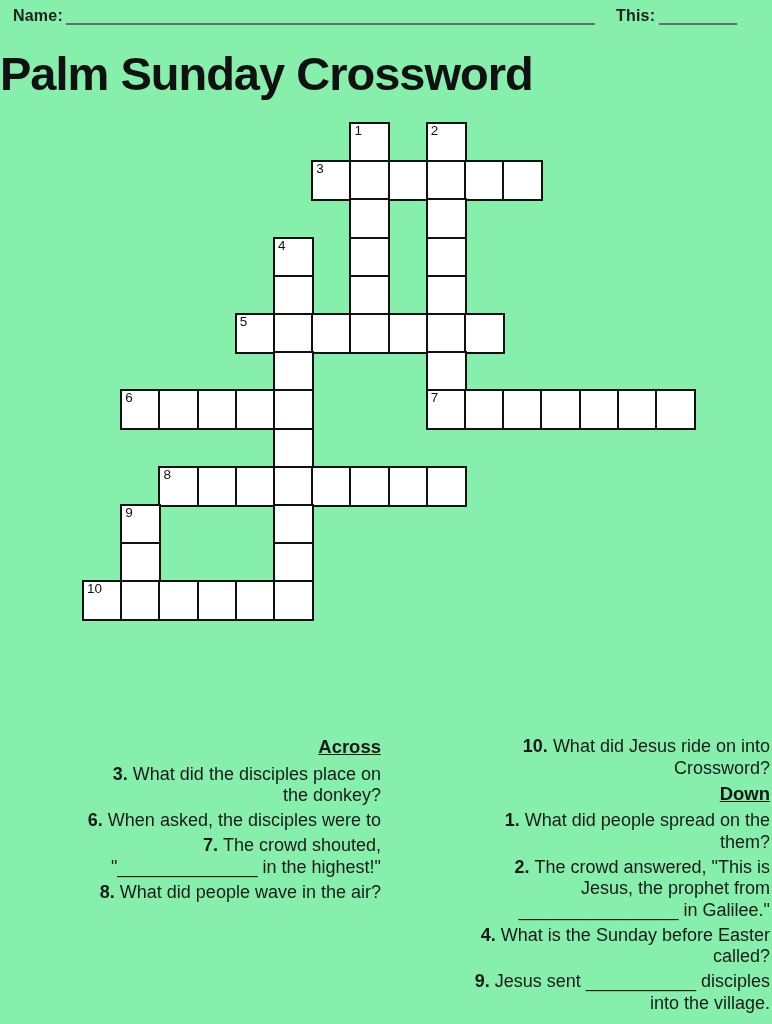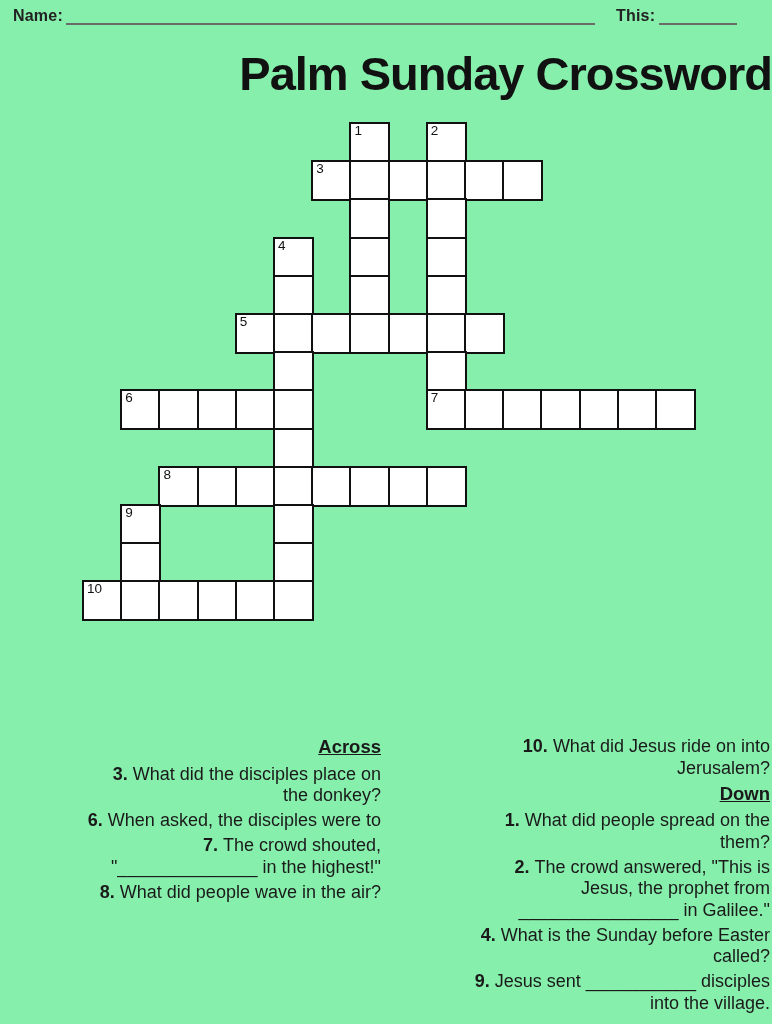--- a/index.html
+++ b/index.html
@@ -32,21 +32,21 @@
   }
   .name-line { left: 66px;  width: 529px; }
   .date-line { left: 659px; width: 78px; }
 
   
   .title {
     position: absolute;
     top: 46px;
     left: 0;
     width: 100%;
-    text-align: right;
+    text-align: left;
     font-size: 47px;
     font-weight: bold;
     letter-spacing: -1px;
     color: #111111;
   }
 
   
   .grid {
     position: absolute;
     left: 82px;
@@ -194,21 +194,21 @@
         <div class="clue-line"><span class="clue-num">7. </span>The crowd shouted,</div>
         <div class="clue-line">"______________ in the highest!"</div>
       </div>
       <div class="clue">
         <div class="clue-line"><span class="clue-num">8. </span>What did people wave in the air?</div>
       </div>
     </div>
   <div class="clue-col col-right">
       <div class="clue">
         <div class="clue-line"><span class="clue-num">10. </span>What did Jesus ride on into</div>
-        <div class="clue-line">Jerusalem?</div>
+        <div class="clue-line">Crossword?</div>
       </div>
       <div class="clue-header">Down</div>
       <div class="clue">
         <div class="clue-line"><span class="clue-num">1. </span>What did people spread on the</div>
         <div class="clue-line">them?</div>
       </div>
       <div class="clue">
         <div class="clue-line"><span class="clue-num">2. </span>The crowd answered, "This is</div>
         <div class="clue-line">Jesus, the prophet from</div>
         <div class="clue-line">________________ in Galilee."</div>

